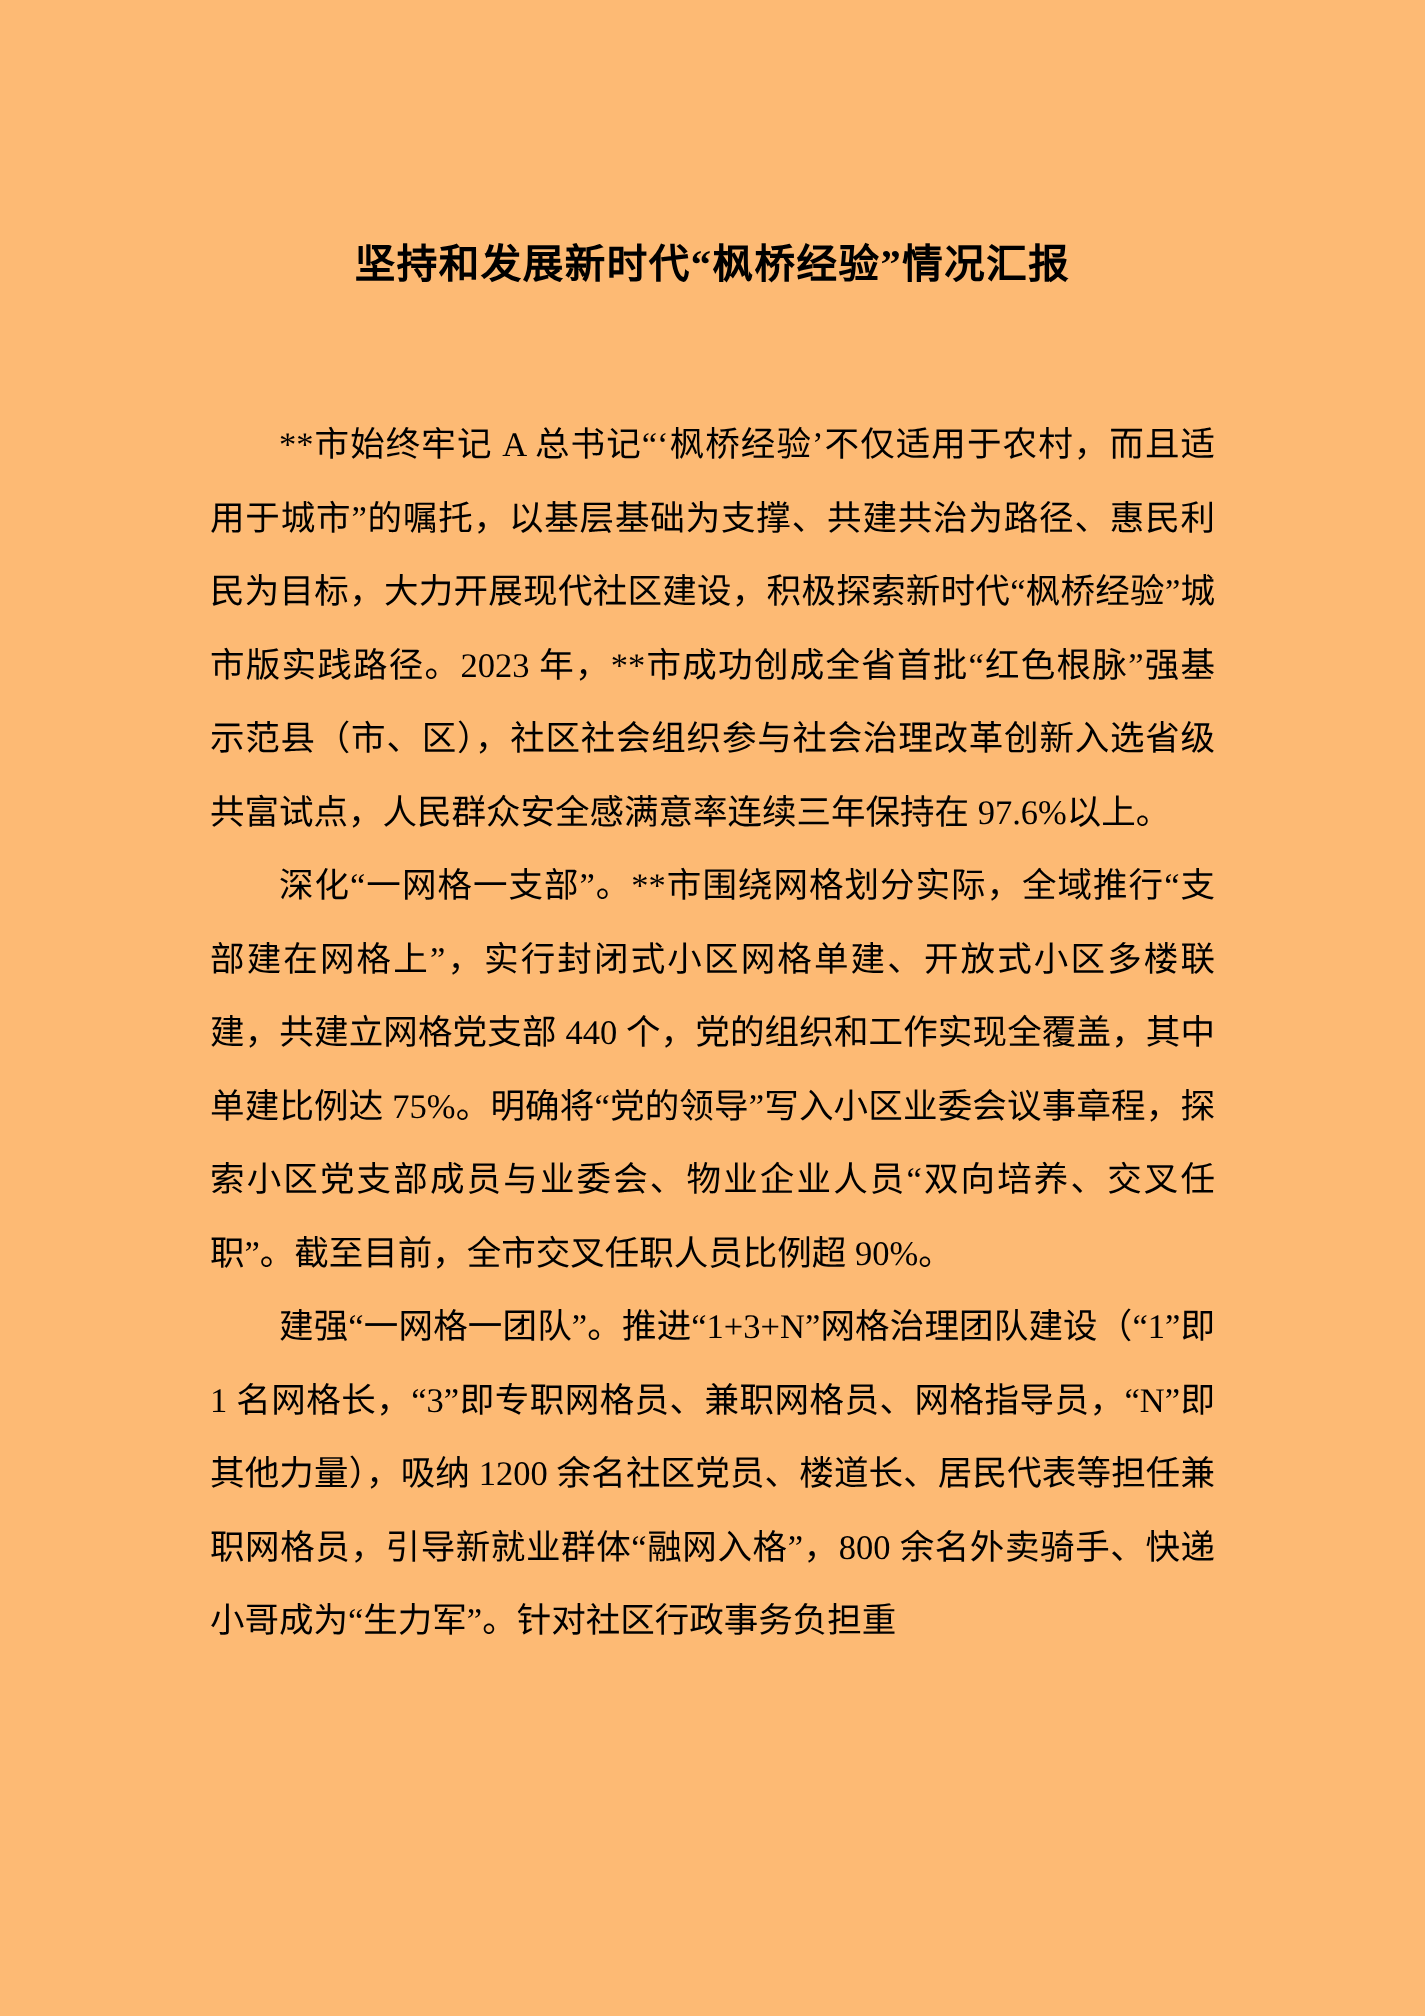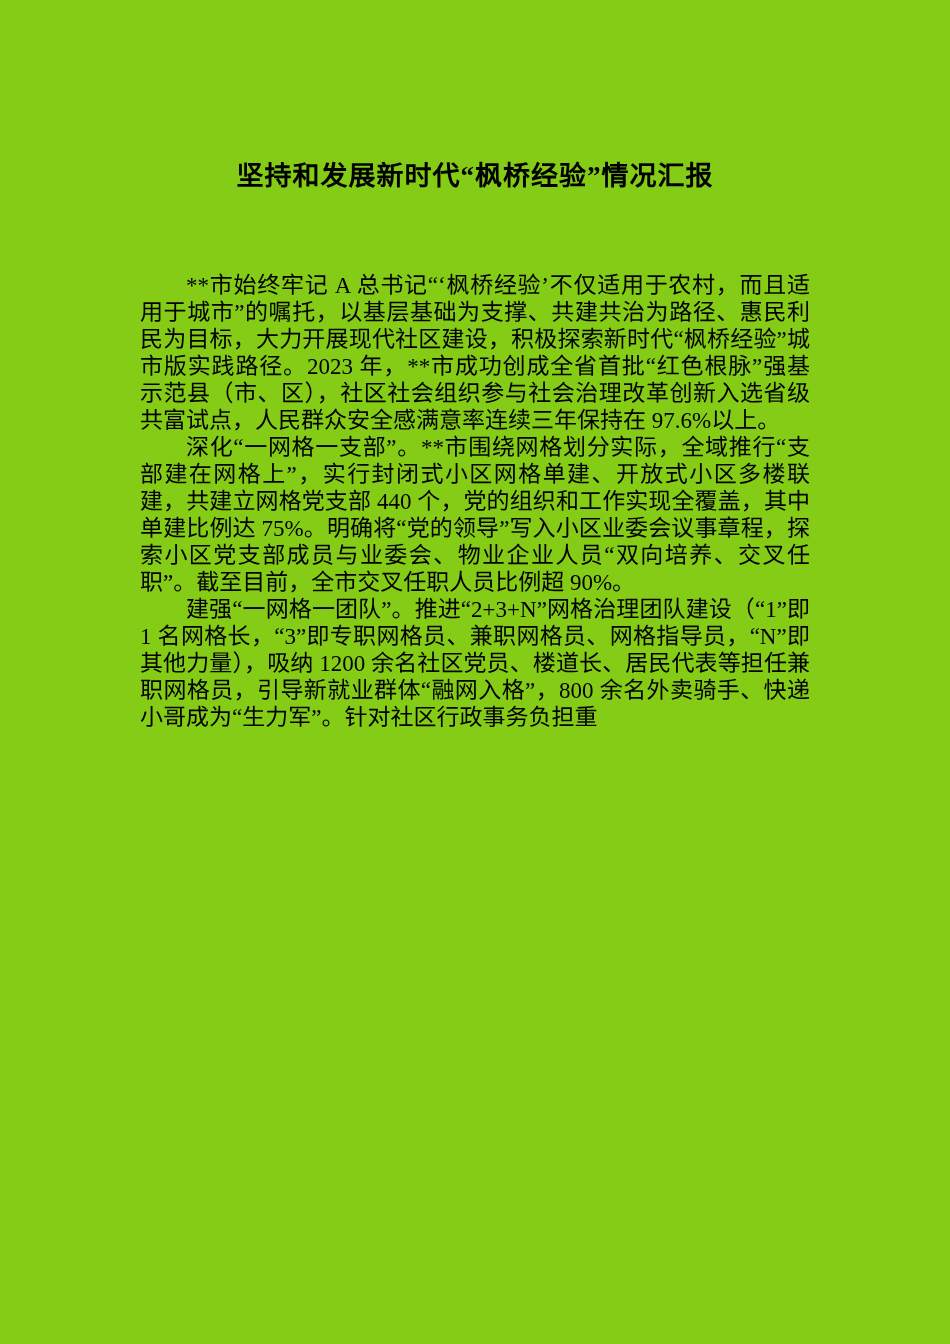--- a/index.html
+++ b/index.html
@@ -5,53 +5,53 @@
   html, body {
     margin: 0;
     padding: 0;
     background: #ffffff;
   }
   .page {
     position: relative;
     width: 950px;
     height: 1344px;
     margin: 0 auto;
-    background: #84cc16;
+    background: #fdba74;
     color: #000000;
     font-family: "Liberation Serif", "DejaVu Serif", serif;
     box-sizing: border-box;
     padding: 156px 140px 0 140px;
     overflow: hidden;
   }
   .doc-title {
     margin: 0 0 76px 0;
     padding: 0;
     text-align: center;
     font-size: 27px;
     font-weight: bold;
     line-height: 40px;
     letter-spacing: 1px;
   }
   .para {
     margin: 0;
     padding: 0;
     font-size: 23px;
-    line-height: 27px;
+    line-height: 49px;
     text-align: justify;
     text-justify: inter-ideograph;
     text-indent: 2em;
     font-weight: normal;
     word-break: normal;
   }
 </style>
 </head>
 <body>
 
 <div class="page">
   <h1 class="doc-title">坚持和发展新时代“枫桥经验”情况汇报</h1>
 
   <p class="para">**市始终牢记 A 总书记“‘枫桥经验’不仅适用于农村，而且适用于城市”的嘱托，以基层基础为支撑、共建共治为路径、惠民利民为目标，大力开展现代社区建设，积极探索新时代“枫桥经验”城市版实践路径。2023 年，**市成功创成全省首批“红色根脉”强基示范县（市、区），社区社会组织参与社会治理改革创新入选省级共富试点，人民群众安全感满意率连续三年保持在 97.6%以上。</p>
 
 
   <p class="para">深化“一网格一支部”。**市围绕网格划分实际，全域推行“支部建在网格上”，实行封闭式小区网格单建、开放式小区多楼联建，共建立网格党支部 440 个，党的组织和工作实现全覆盖，其中单建比例达 75%。明确将“党的领导”写入小区业委会议事章程，探索小区党支部成员与业委会、物业企业人员“双向培养、交叉任职”。截至目前，全市交叉任职人员比例超 90%。</p>
 
-  <p class="para">建强“一网格一团队”。推进“2+3+N”网格治理团队建设（“1”即 1 名网格长，“3”即专职网格员、兼职网格员、网格指导员，“N”即其他力量），吸纳 1200 余名社区党员、楼道长、居民代表等担任兼职网格员，引导新就业群体“融网入格”，800 余名外卖骑手、快递小哥成为“生力军”。针对社区行政事务负担重</p>
+  <p class="para">建强“一网格一团队”。推进“1+3+N”网格治理团队建设（“1”即 1 名网格长，“3”即专职网格员、兼职网格员、网格指导员，“N”即其他力量），吸纳 1200 余名社区党员、楼道长、居民代表等担任兼职网格员，引导新就业群体“融网入格”，800 余名外卖骑手、快递小哥成为“生力军”。针对社区行政事务负担重</p>
 </div>
 
 </body></html>

